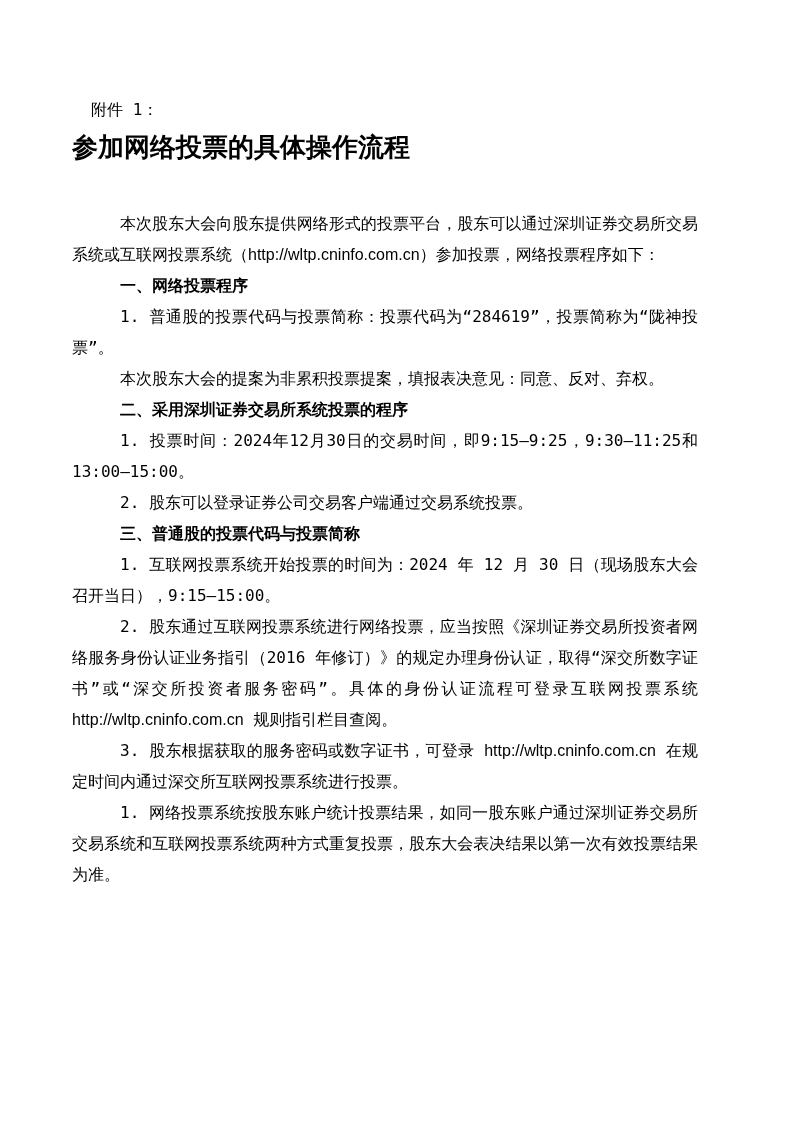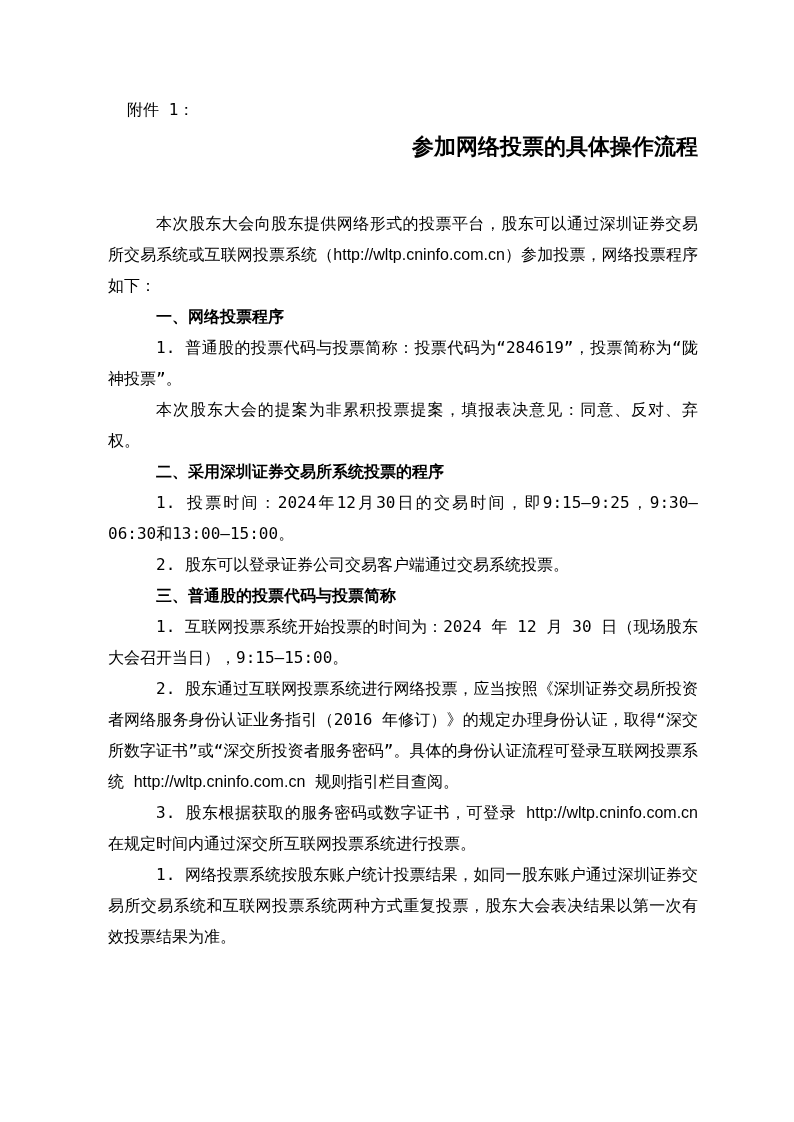--- a/index.html
+++ b/index.html
@@ -8,34 +8,34 @@
     background: #ffffff;
   }
   .page {
     position: relative;
     width: 794px;
     height: 1122px;
     margin: 0 auto;
     background: #ffffff;
     color: #000000;
     box-sizing: border-box;
-    padding: 100px 96px 0 108px;
+    padding: 100px 96px 0 72px;
     overflow: hidden;
     font-family: "DejaVu Sans Mono", "DejaVu Serif", "Liberation Serif", serif;
   }
   .attachment-label {
     font-size: 16px;
     line-height: 20px;
     margin-left: 19px;
   }
   .doc-title {
-    font-size: 22px;
+    font-size: 26px;
     line-height: 26px;
     font-weight: 700;
-    text-align: right;
+    text-align: left;
     margin: 14px 0 0 0;
     font-family: "DejaVu Sans", "Liberation Sans", sans-serif;
   }
   .doc-body {
     margin-top: 48px;
   }
   .para, .heading {
     margin: 0;
     font-size: 16px;
     line-height: 31px;
@@ -61,21 +61,21 @@
   <div class="attachment-label">附件 1：</div>
 
   <h1 class="doc-title">参加网络投票的具体操作流程</h1>
 
   <div class="doc-body">
     <p class="para">本次股东大会向股东提供网络形式的投票平台，股东可以通过深圳证券交易所交易系统或互联网投票系统（<span class="url">http://wltp.cninfo.com.cn</span>）参加投票，网络投票程序如下：</p>
     <h2 class="heading">一、网络投票程序</h2>
     <p class="para">1. 普通股的投票代码与投票简称：投票代码为“284619”，投票简称为“陇神投票”。</p>
     <p class="para">本次股东大会的提案为非累积投票提案，填报表决意见：同意、反对、弃权。</p>
     <h2 class="heading">二、采用深圳证券交易所系统投票的程序</h2>
-    <p class="para">1. 投票时间：2024年12月30日的交易时间，即9:15—9:25，9:30—06:30和13:00—15:00。</p>
+    <p class="para">1. 投票时间：2024年12月30日的交易时间，即9:15—9:25，9:30—11:25和13:00—15:00。</p>
     <p class="para">2. 股东可以登录证券公司交易客户端通过交易系统投票。</p>
     <h2 class="heading">三、普通股的投票代码与投票简称</h2>
     <p class="para">1. 互联网投票系统开始投票的时间为：2024 年 12 月 30 日（现场股东大会召开当日），9:15—15:00。</p>
     <p class="para">2. 股东通过互联网投票系统进行网络投票，应当按照《深圳证券交易所投资者网络服务身份认证业务指引（2016 年修订）》的规定办理身份认证，取得“深交所数字证书”或“深交所投资者服务密码”。具体的身份认证流程可登录互联网投票系统 <span class="url">http://wltp.cninfo.com.cn</span> 规则指引栏目查阅。</p>
     <p class="para">3. 股东根据获取的服务密码或数字证书，可登录 <span class="url">http://wltp.cninfo.com.cn</span> 在规定时间内通过深交所互联网投票系统进行投票。</p>
     <p class="para">1. 网络投票系统按股东账户统计投票结果，如同一股东账户通过深圳证券交易所交易系统和互联网投票系统两种方式重复投票，股东大会表决结果以第一次有效投票结果为准。</p>
   </div>
 </div>
 
 </body></html>

